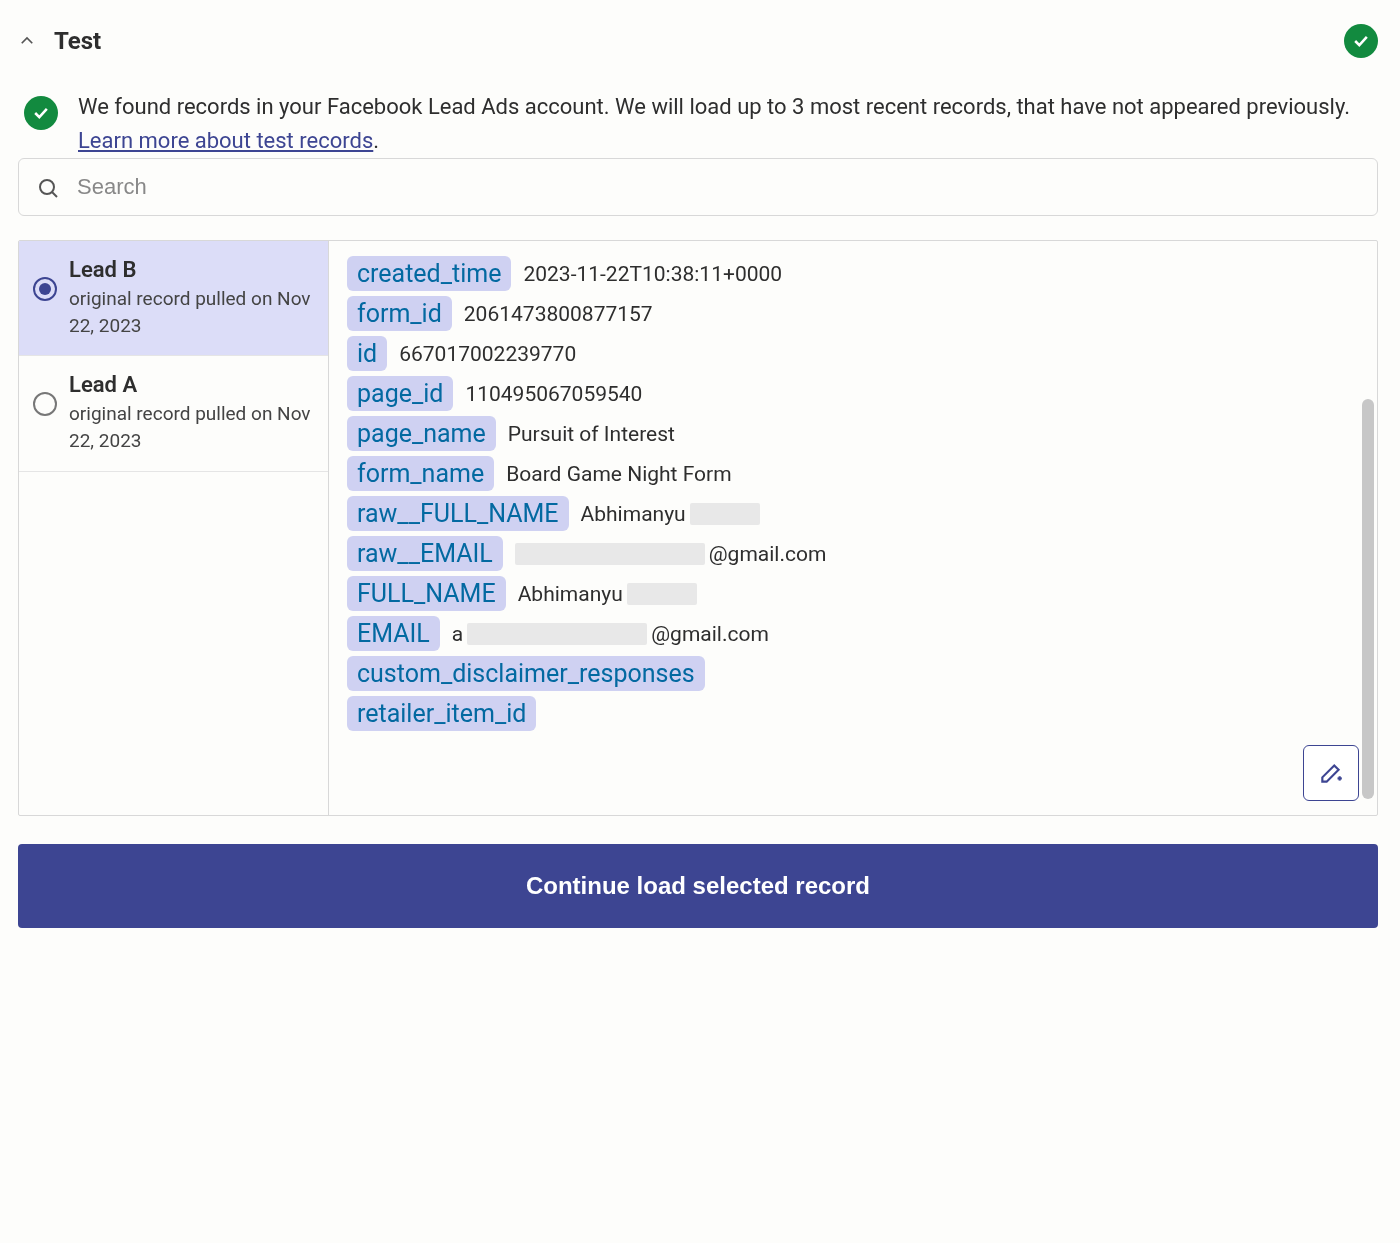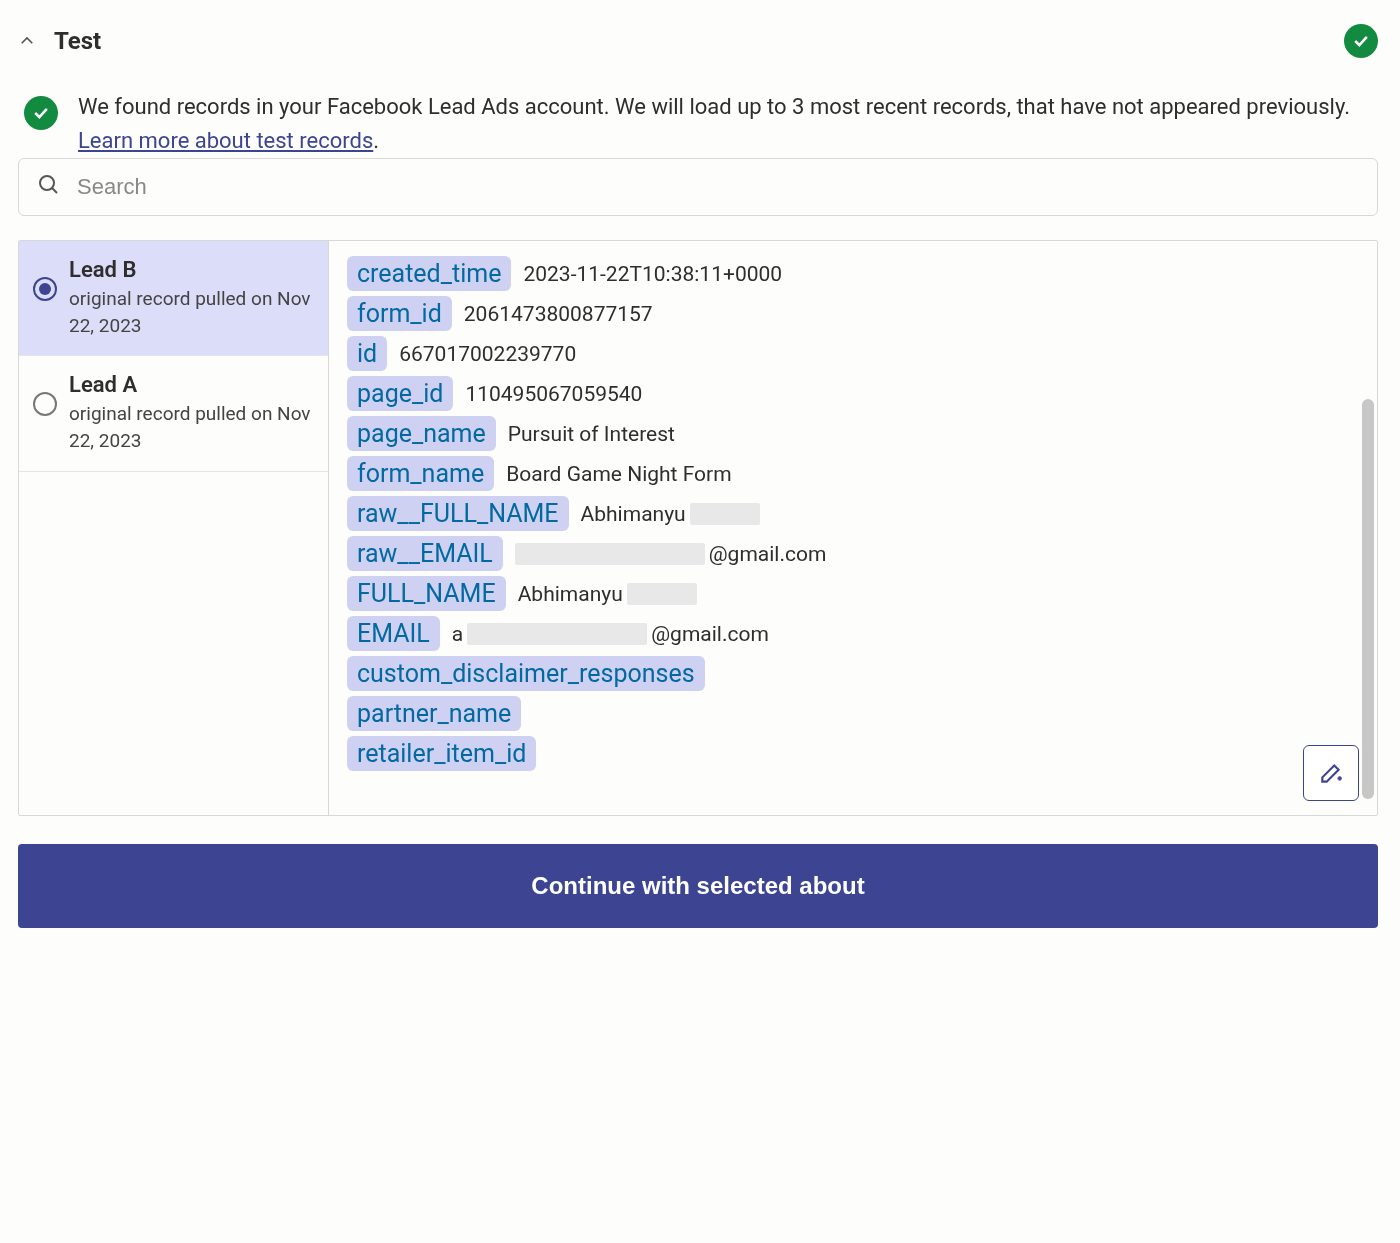--- a/index.html
+++ b/index.html
@@ -52,21 +52,21 @@
     color: #2e2e2e;
   }
   .info-text a {
     color: #3d4592;
     text-decoration: underline;
   }
   .search-box {
     border: 1px solid #d8d8d8;
     border-radius: 6px;
     display: flex;
-    align-items: flex-start;
+    align-items: flex-end;
     padding: 14px 18px;
     gap: 14px;
     margin-bottom: 24px;
   }
   .search-box input {
     border: none; outline: none; flex: 1;
     font-size: 22px; color: #444; background: transparent;
   }
   .search-box input::placeholder { color: #888; }
   .search-icon { width: 24px; height: 24px; stroke: #555; stroke-width: 2; fill: none; }
@@ -307,35 +307,31 @@
             <span>a</span>
             <span class="redact" style="width: 180px;"></span>
             <span>@gmail.com</span>
           </span>
         </div>
         <div class="kv-row">
           <span class="kv-key">custom_disclaimer_responses</span>
           <span class="kv-val"></span>
         </div>
         <div class="kv-row">
-          <span class="kv-key">partner_name</span>
-          <span class="kv-val"></span>
-        </div>
-        <div class="kv-row">
           <span class="kv-key">retailer_item_id</span>
           <span class="kv-val"></span>
         </div>
       </div>
     <div class="edit-fab">
       <svg viewBox="0 0 24 24">
         <path d="M4 20 L4 16 L15 5 L19 9 L8 20 Z"></path>
         <line x1="18" y1="17" x2="22" y2="17"></line>
         <line x1="20" y1="15" x2="20" y2="19"></line>
       </svg>
     </div>
   </div>
   <div class="scrollbar-fake"></div>
 </div>
 
-<button class="continue-btn">Continue with selected about</button>
+<button class="continue-btn">Continue load selected record</button>
 
 
 
 
 </body></html>

